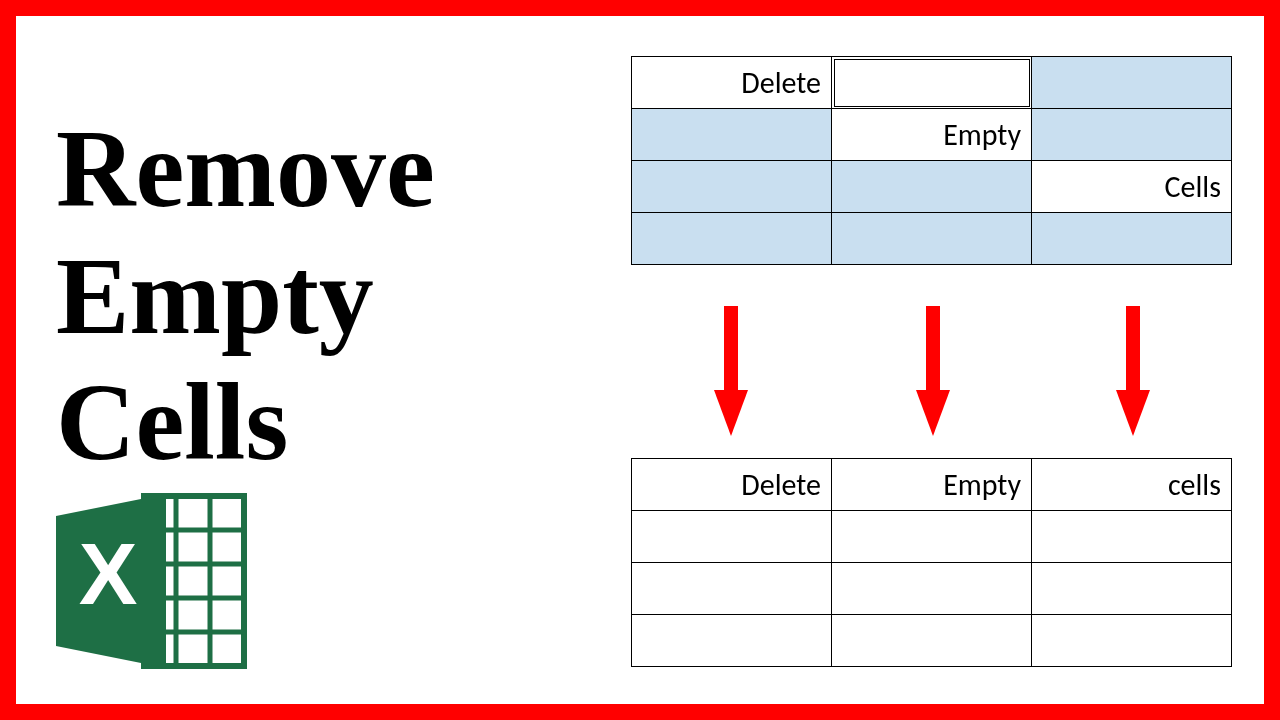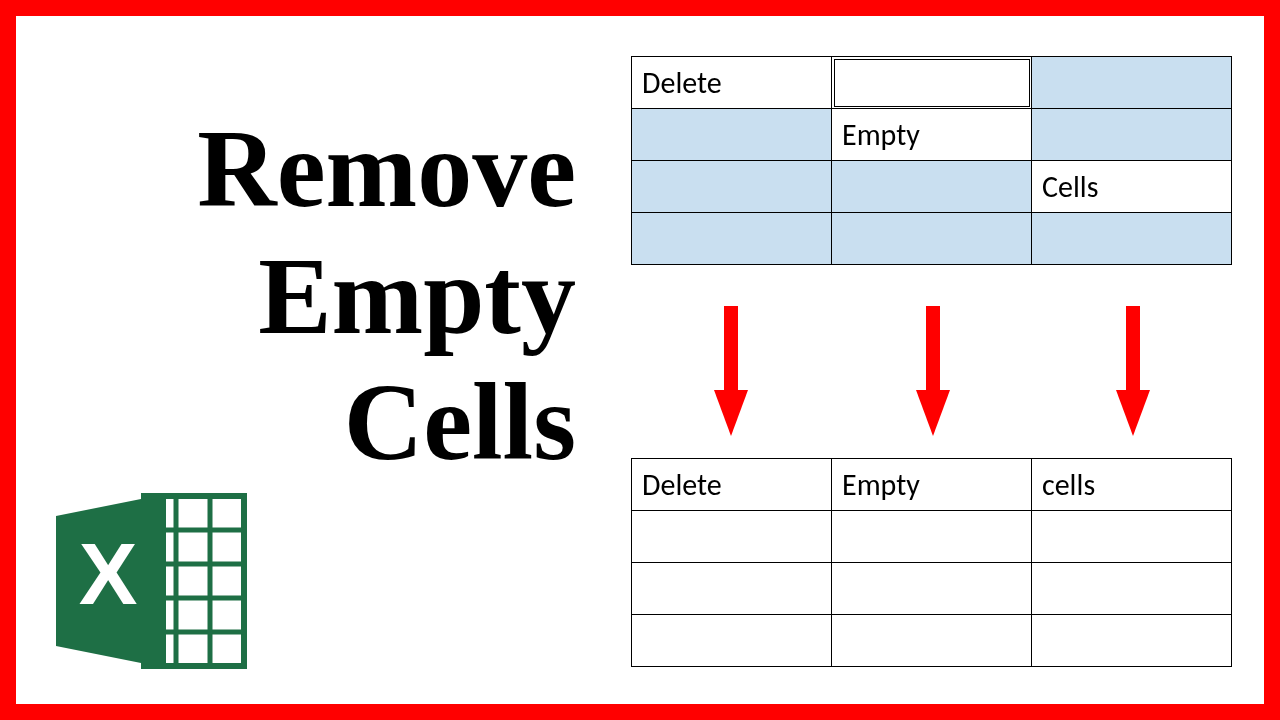--- a/index.html
+++ b/index.html
@@ -18,34 +18,35 @@
   .title-block {
     position: absolute;
     left: 40px;
     top: 90px;
     width: 520px;
     font-family: "Times New Roman", Georgia, serif;
     font-weight: 700;
     font-size: 110px;
     line-height: 1.15;
     color: #000;
-    text-align: right;
+    text-align: left;
   }
   .title-block span { display: block; }
   .excel-icon {
     position: absolute;
     left: 40px;
     bottom: 28px;
     width: 200px;
     height: 190px;
   }
   
   .tbl {
     position: absolute;
     border-collapse: collapse;
+    text-align: right;
   }
   .tbl td {
     border: 1px solid #000;
     width: 200px;
     height: 52px;
     font-size: 30px;
     padding: 4px 10px;
     vertical-align: middle;
     background: #ffffff;
   }

